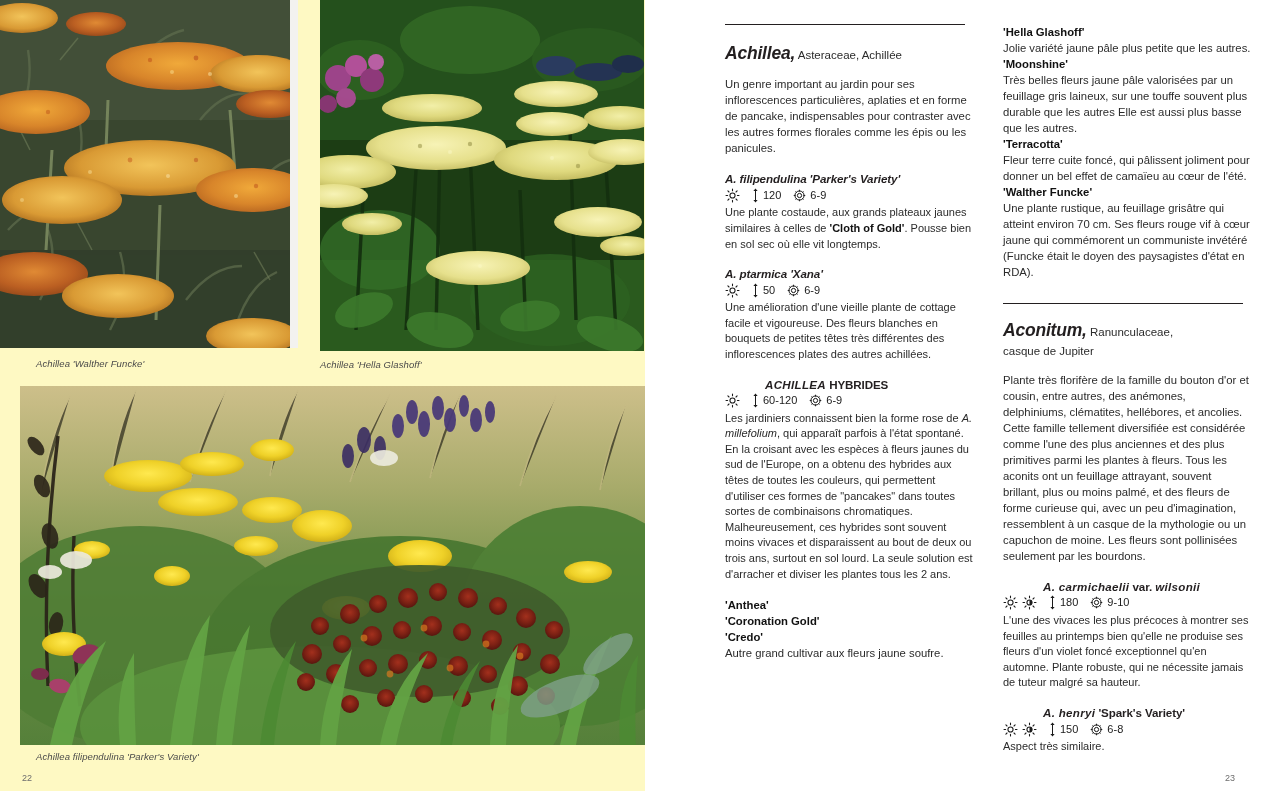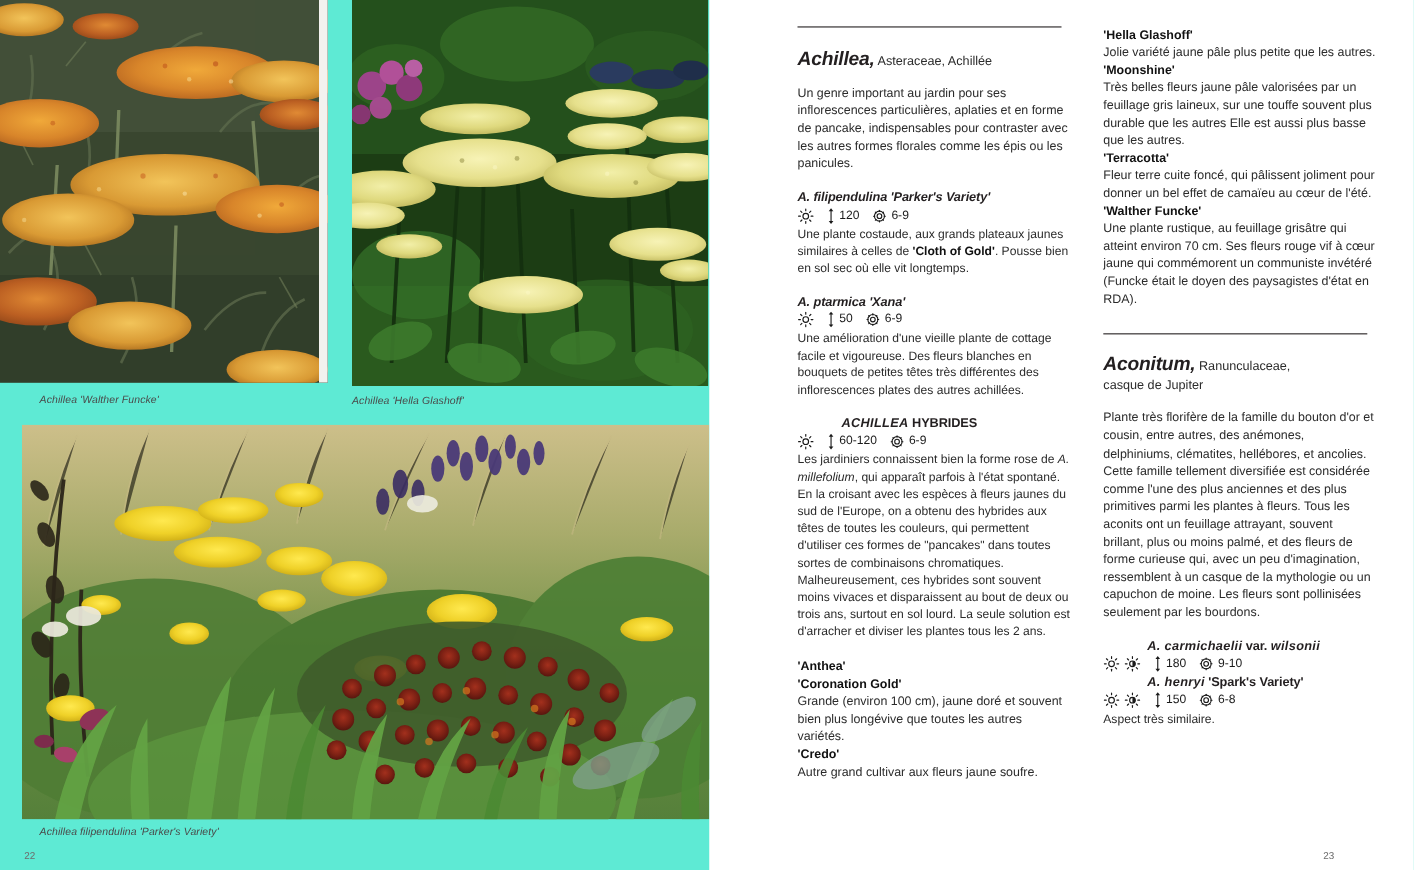--- a/index.html
+++ b/index.html
@@ -18,21 +18,21 @@
   .page {
     position: absolute;
     inset: 0;
     display: flex;
   }
   
   .left-page {
     position: relative;
     width: 645px;
     height: 791px;
-    background: #5eead4;
+    background: #fef9c3;
     flex: 0 0 645px;
   }
   .photo {
     position: absolute;
     overflow: hidden;
   }
   .photo-1 { left: 0;   top: 0;   width: 298px; height: 348px; }
   .photo-2 { left: 320px; top: 0; width: 324px; height: 351px; }
   .photo-3 { left: 20px; top: 386px; width: 625px; height: 359px; }
 
@@ -47,21 +47,21 @@
   .cap-1 { left: 36px;  top: 358px; }
   .cap-2 { left: 320px; top: 359px; }
   .cap-3 { left: 36px;  top: 751px; }
 
   .folio {
     position: absolute;
     font-size: 9px;
     color: #6d6d6d;
   }
   .folio-left  { left: 22px;  top: 773px; }
-  .folio-right { right: 72px; top: 773px; }
+  .folio-right { right: 50px; top: 773px; }
 
   
   .right-page {
     position: relative;
     width: 640px;
     height: 791px;
     background: #ffffff;
     flex: 0 0 640px;
   }
   .col {
@@ -662,21 +662,20 @@
             </g>
           </svg>
           <span class="val">6-9</span>
         </span>
       </div>
       <p class="body-text"><span>Les jardiniers connaissent bien la forme rose de </span><i>A. millefolium</i><span>, qui apparaît parfois à l'état spontané. En la croisant avec les espèces à fleurs jaunes du sud de l'Europe, on a obtenu des hybrides aux têtes de toutes les couleurs, qui permettent d'utiliser ces formes de "pancakes" dans toutes sortes de combinaisons chromatiques. Malheureusement, ces hybrides sont souvent moins vivaces et disparaissent au bout de deux ou trois ans, surtout en sol lourd. La seule solution est d'arracher et diviser les plantes tous les 2 ans.</span></p>
 
       <div>
         <p class="cv-name">'Anthea'</p>
         <p class="cv-name">'Coronation Gold'</p>
-        <p class="cv-desc">Grande (environ 100 cm), jaune doré et souvent bien plus longévive que toutes les autres variétés.</p>
         <p class="cv-name">'Credo'</p>
         <p class="cv-desc">Autre grand cultivar aux fleurs jaune soufre.</p>
       </div>
     </div>
 
     <div class="col col-b">
 
       <div>
         <p class="cv-name">'Hella Glashoff'</p>
         <p class="cv-desc">Jolie variété jaune pâle plus petite que les autres.</p>
@@ -747,20 +746,21 @@
                 <line x1="18.8" y1="12" x2="20.6" y2="12"></line>
               <line x1="6" y1="6" x2="7.2" y2="7.2"></line>
                 <line x1="16.8" y1="16.8" x2="18" y2="18"></line>
               <line x1="6" y1="18" x2="7.2" y2="16.8"></line>
                 <line x1="16.8" y1="7.2" x2="18" y2="6"></line>
             </g>
           </svg>
           <span class="val">9-10</span>
         </span>
       </div>
+      <p class="body-text">L'une des vivaces les plus précoces à montrer ses feuilles au printemps bien qu'elle ne produise ses fleurs d'un violet foncé exceptionnel qu'en automne. Plante robuste, qui ne nécessite jamais de tuteur malgré sa hauteur.</p>
 
       <h2 class="sp-name upper"><em>A. henryi</em><span> 'Spark's Variety'</span></h2>
       <div class="facts">
         <span class="fact suns">
           <svg class="ic" width="15" height="15" viewBox="0 0 24 24">
             <circle cx="12" cy="12" r="4.1" fill="none" stroke="#1a1a1a" stroke-width="1.7"></circle>
             <g stroke="#1a1a1a" stroke-width="1.7" stroke-linecap="round">
               <line x1="12" y1="1.6" x2="12" y2="4.2"></line>
                 <line x1="12" y1="19.8" x2="12" y2="22.4"></line>
               <line x1="1.6" y1="12" x2="4.2" y2="12"></line>

